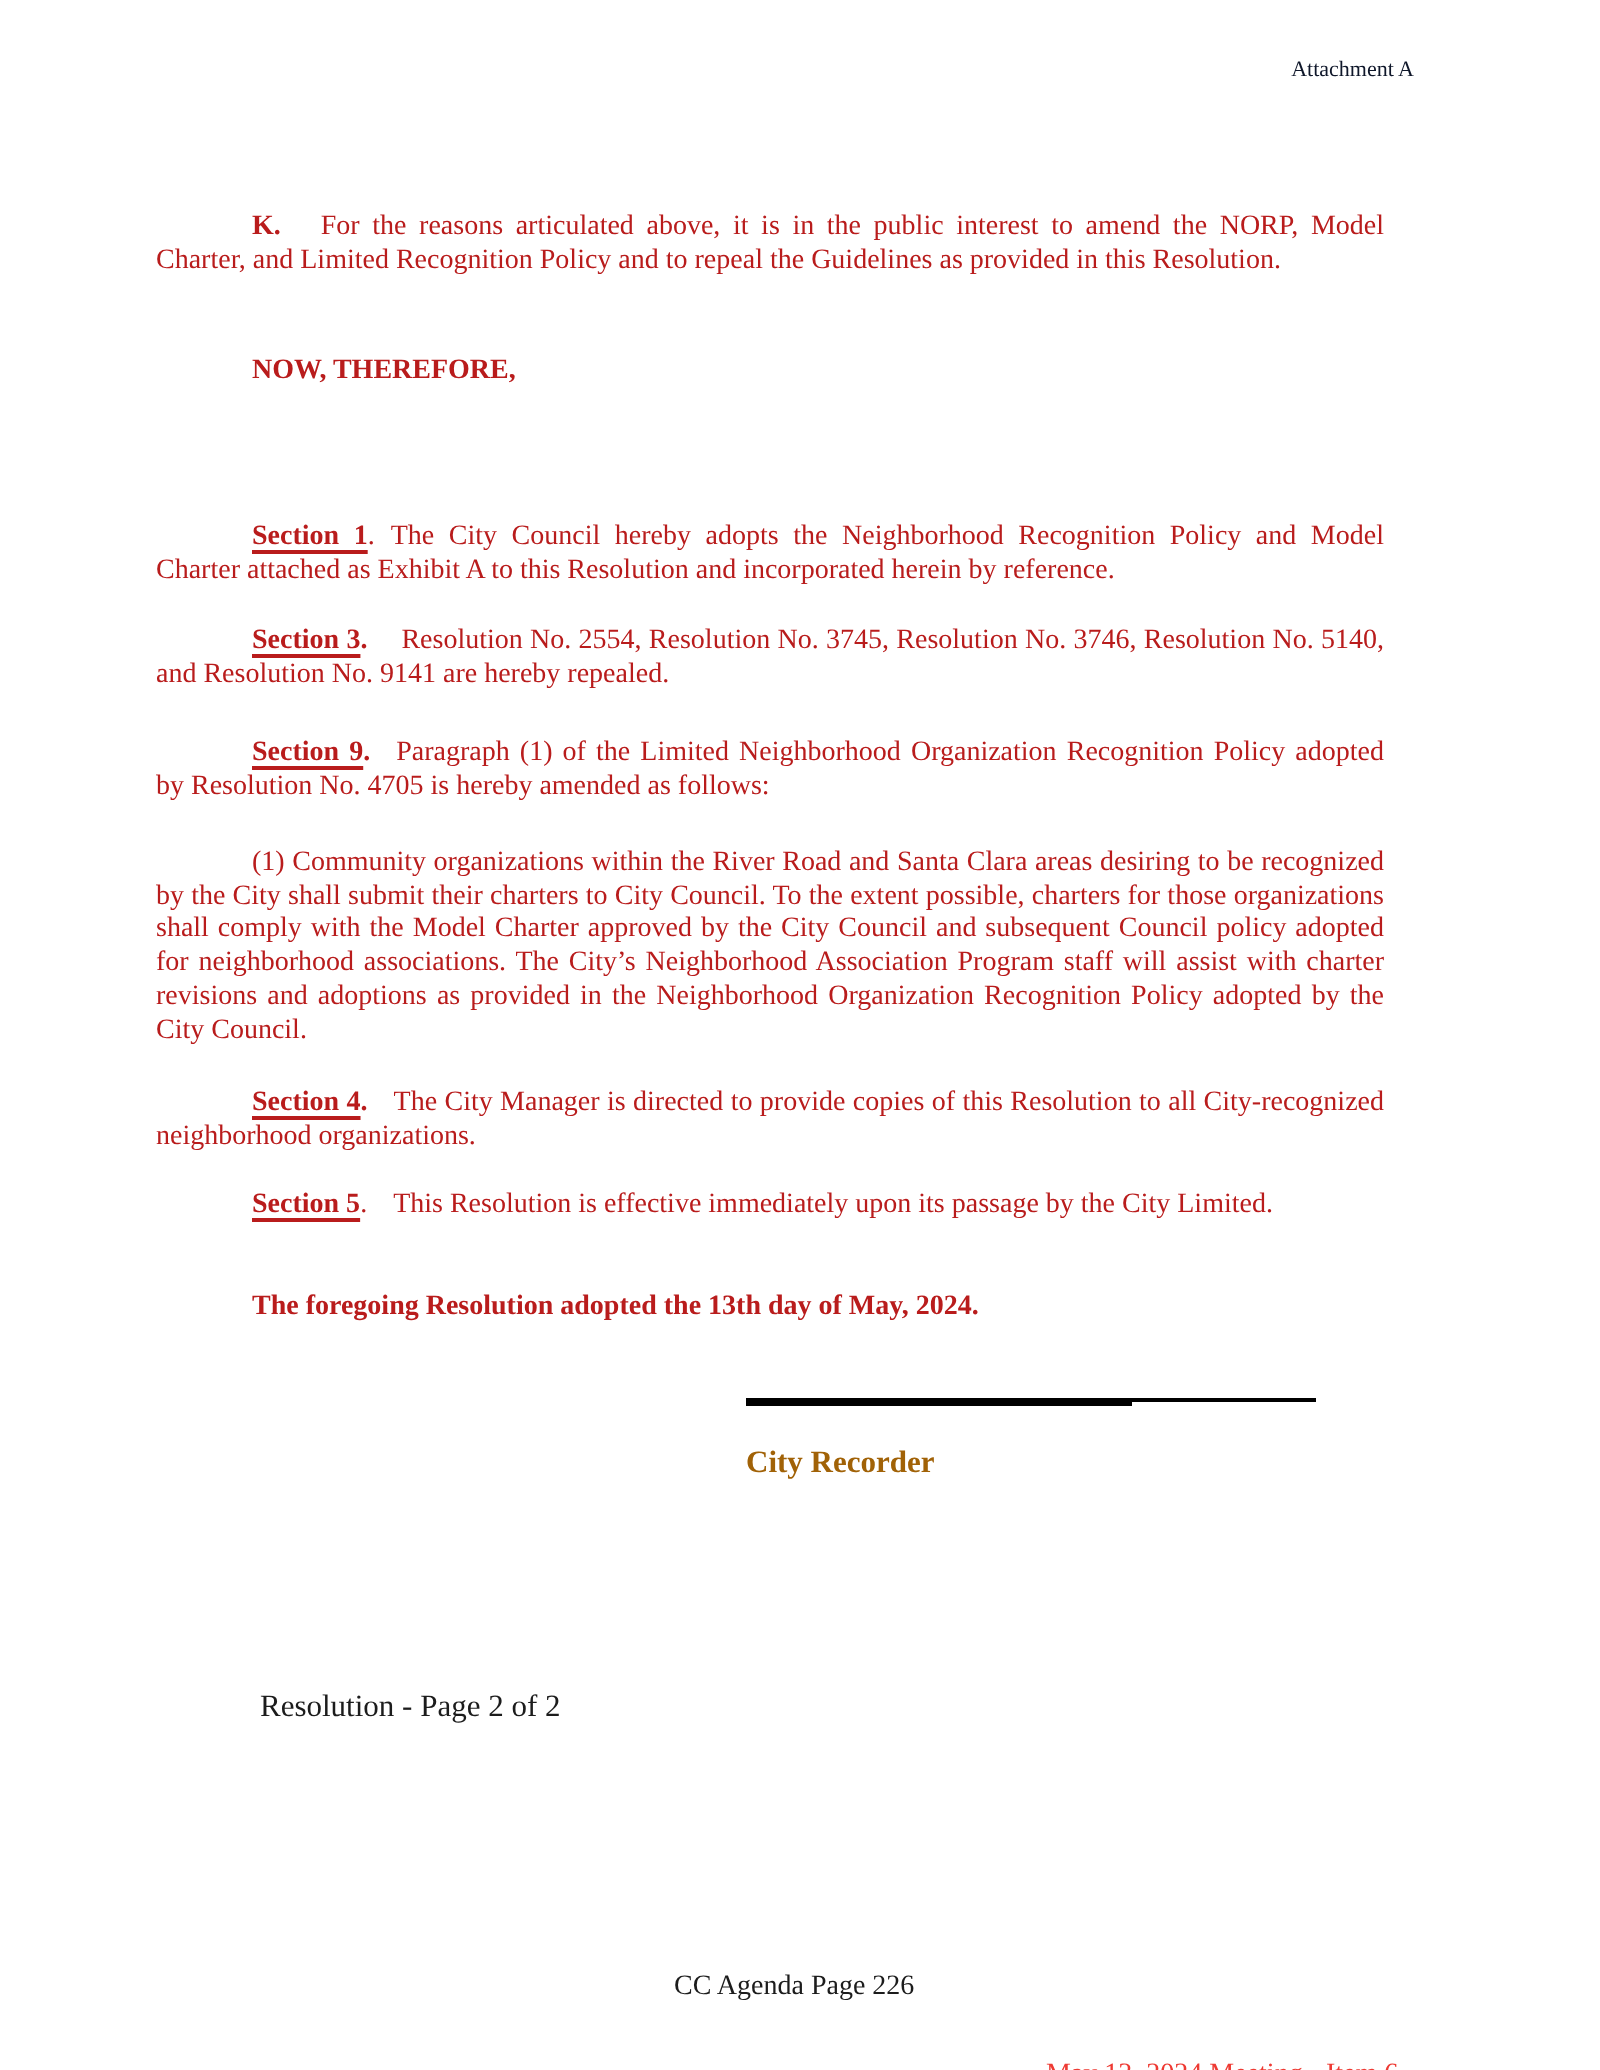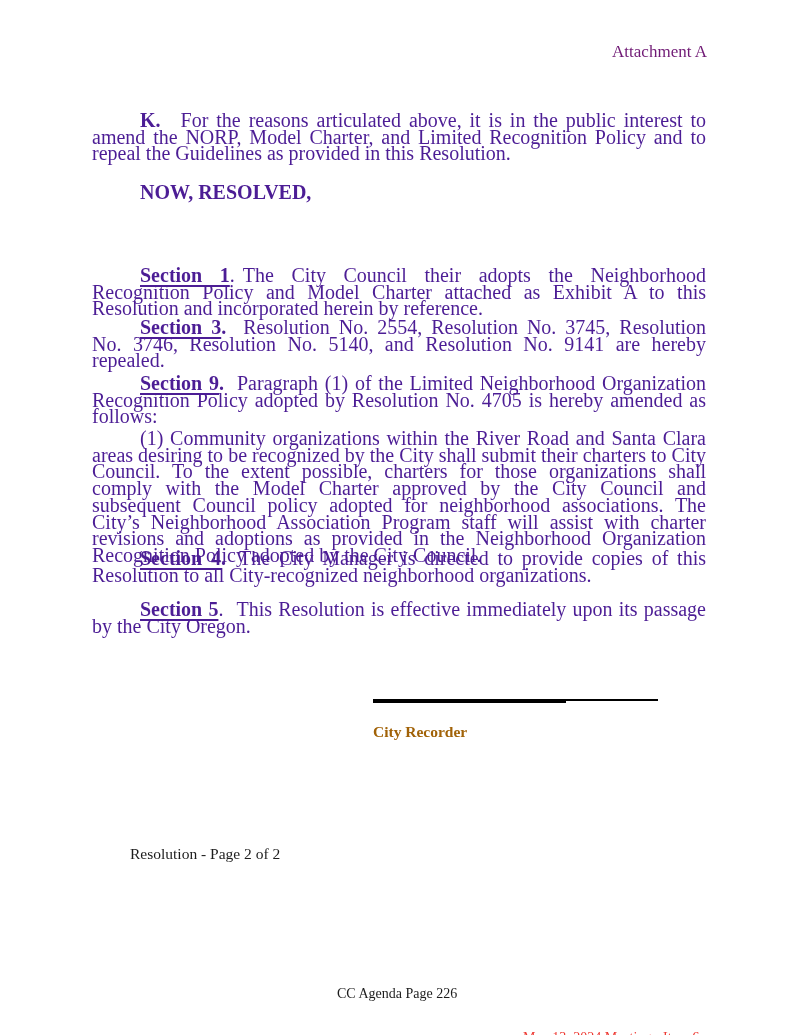--- a/index.html
+++ b/index.html
@@ -13,34 +13,33 @@
     height: 1035px;
     background: #ffffff;
     font-family: "Liberation Serif", "DejaVu Serif", serif;
     color: #141414;
     overflow: hidden;
   }
   .attachment {
     position: absolute;
     top: 27px;
     right: 93px;
-    font-size: 17px;
+    font-size: 11px;
     line-height: 17px;
-    color: #701a75;
-    margin-top: 16px;
+    color: #0f172a;
   }
   .para {
     position: absolute;
-    left: 92px;
+    left: 78px;
     width: 614px;
-    font-size: 20px;
+    font-size: 14px;
     line-height: 16.7px;
     text-align: justify;
     text-indent: 48px;
-    color: #4c1d95;
+    color: #b91c1c;
   }
   .bold { font-weight: bold; }
   .seclabel {
     font-weight: bold;
     text-decoration: underline;
     text-decoration-thickness: 1.5px;
     text-underline-offset: 2.5px;
   }
   .punct-bold { font-weight: bold; }
   .gap-k   { margin-right: 20px; }
@@ -114,35 +113,36 @@
 </style>
 </head>
 <body>
 
 <div class="page">
 
   <div class="attachment">Attachment A</div>
 
   <p class="para para-k-top"><span class="bold gap-k">K.</span><span>For the reasons articulated above, it is in the public interest to amend the NORP, Model Charter, and Limited Recognition Policy and to repeal the Guidelines as provided in this Resolution.</span></p>
 
-  <p class="para para-now bold">NOW, RESOLVED,</p>
+  <p class="para para-now bold">NOW, THEREFORE,</p>
 
 
-  <p class="para para-s1"><span class="seclabel">Section 1</span><span class="gap-sm">.</span><span>The City Council their adopts the Neighborhood Recognition Policy and Model Charter attached as Exhibit A to this Resolution and incorporated herein by reference.</span></p>
+  <p class="para para-s1"><span class="seclabel">Section 1</span><span class="gap-sm">.</span><span>The City Council hereby adopts the Neighborhood Recognition Policy and Model Charter attached as Exhibit A to this Resolution and incorporated herein by reference.</span></p>
 
   <p class="para para-s2"><span class="seclabel">Section 3</span><span class="punct-bold gap-lg">.</span><span>Resolution No. 2554, Resolution No. 3745, Resolution No. 3746, Resolution No. 5140, and Resolution No. 9141 are hereby repealed.</span></p>
 
   <p class="para para-s3"><span class="seclabel">Section 9</span><span class="punct-bold gap-md">.</span><span>Paragraph (1) of the Limited Neighborhood Organization Recognition Policy adopted by Resolution No. 4705 is hereby amended as follows:</span></p>
 
   <p class="para para-amend">(1) Community organizations within the River Road and Santa Clara areas desiring to be recognized by the City shall submit their charters to City Council.  To the extent possible, charters for those organizations shall comply with the Model Charter approved by the City Council and subsequent Council policy adopted for neighborhood associations.  The City’s Neighborhood Association Program staff will assist with charter revisions and adoptions as provided in the Neighborhood Organization Recognition Policy adopted by the City Council.</p>
 
   <p class="para para-s4"><span class="seclabel">Section 4</span><span class="punct-bold gap-md">.</span><span>The City Manager is directed to provide copies of this Resolution to all City-recognized neighborhood organizations.</span></p>
 
-  <p class="para para-s5"><span class="seclabel">Section 5</span><span class="gap-md">.</span><span>This Resolution is effective immediately upon its passage by the City Oregon.</span></p>
+  <p class="para para-s5"><span class="seclabel">Section 5</span><span class="gap-md">.</span><span>This Resolution is effective immediately upon its passage by the City Limited.</span></p>
 
+  <p class="para para-adopt bold">The foregoing Resolution adopted the 13th day of May, 2024.</p>
 
   <div class="sig-block">
     <div class="sig-line"></div>
     <div class="sig-title">City Recorder</div>
   </div>
 
   <div class="page-num">Resolution - Page 2 of 2</div>
 
   <div class="footer-left">CC Agenda Page 226</div>
 

